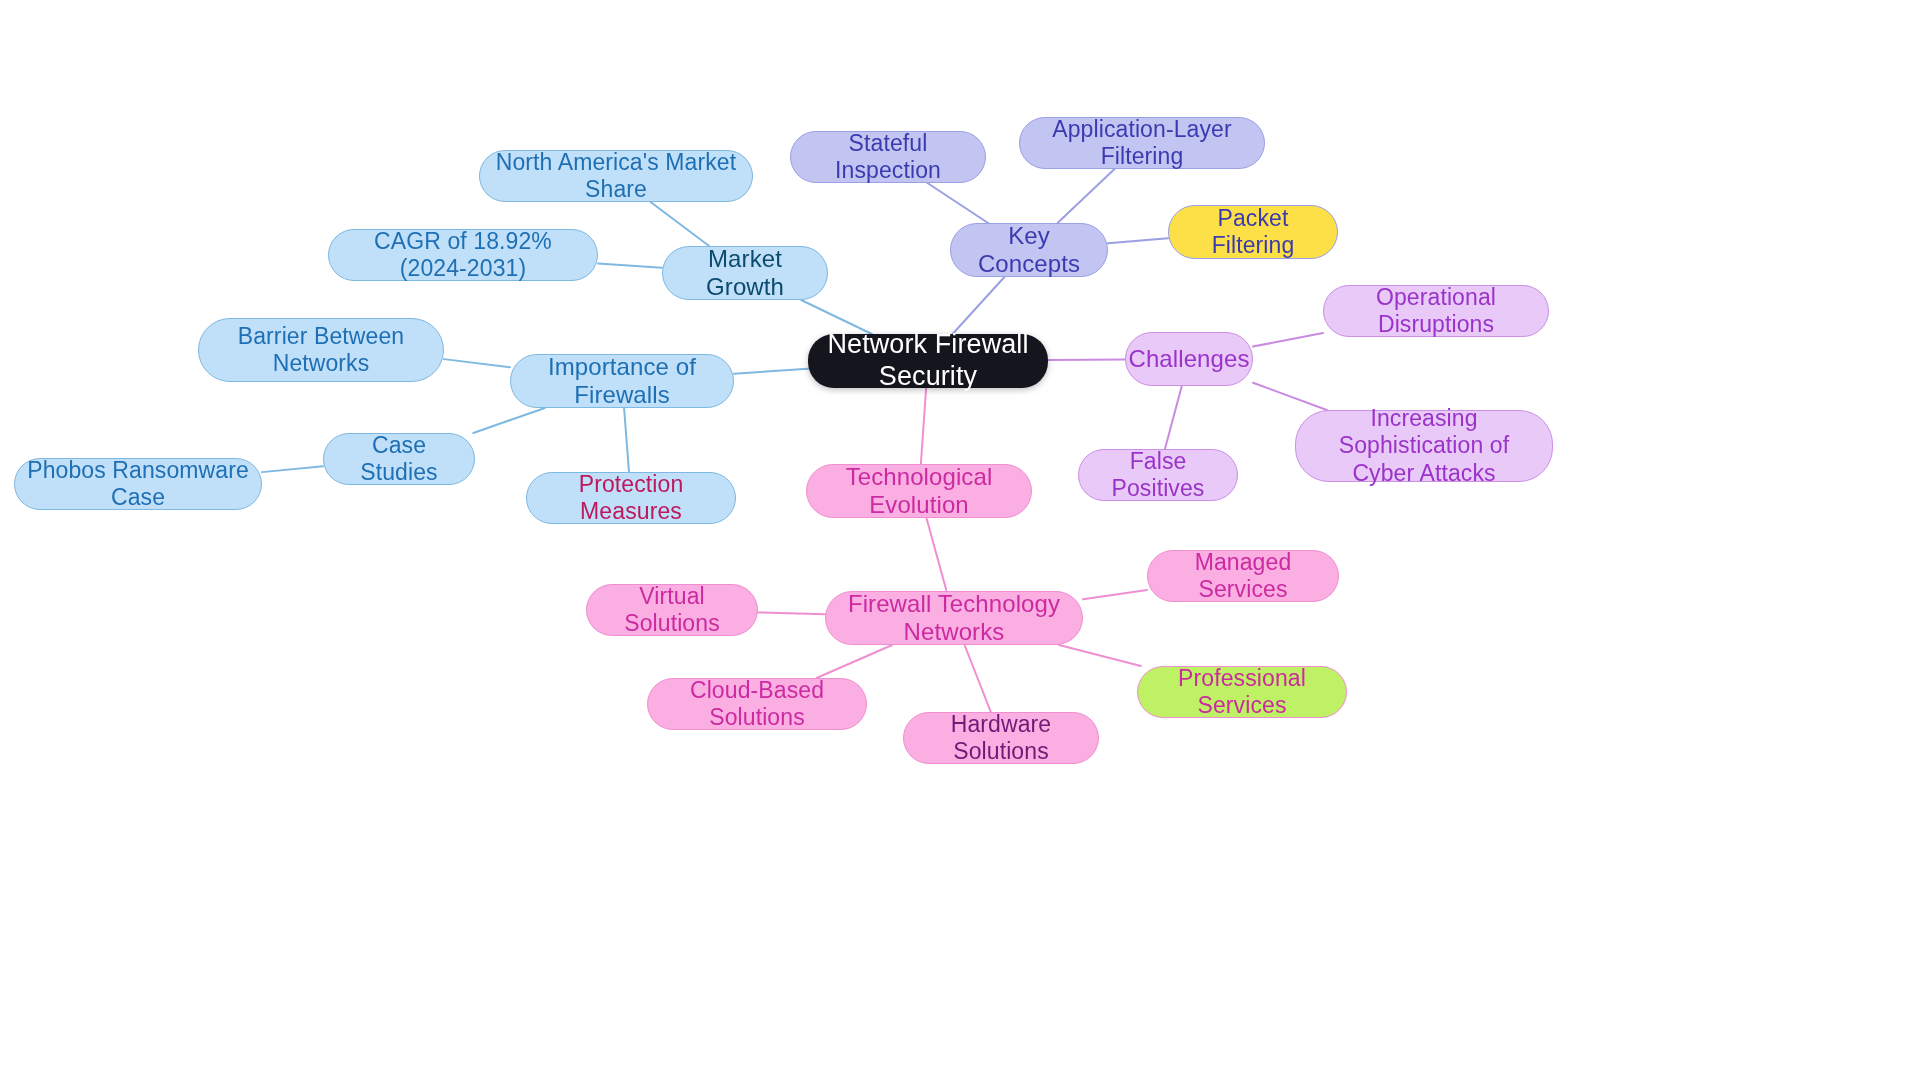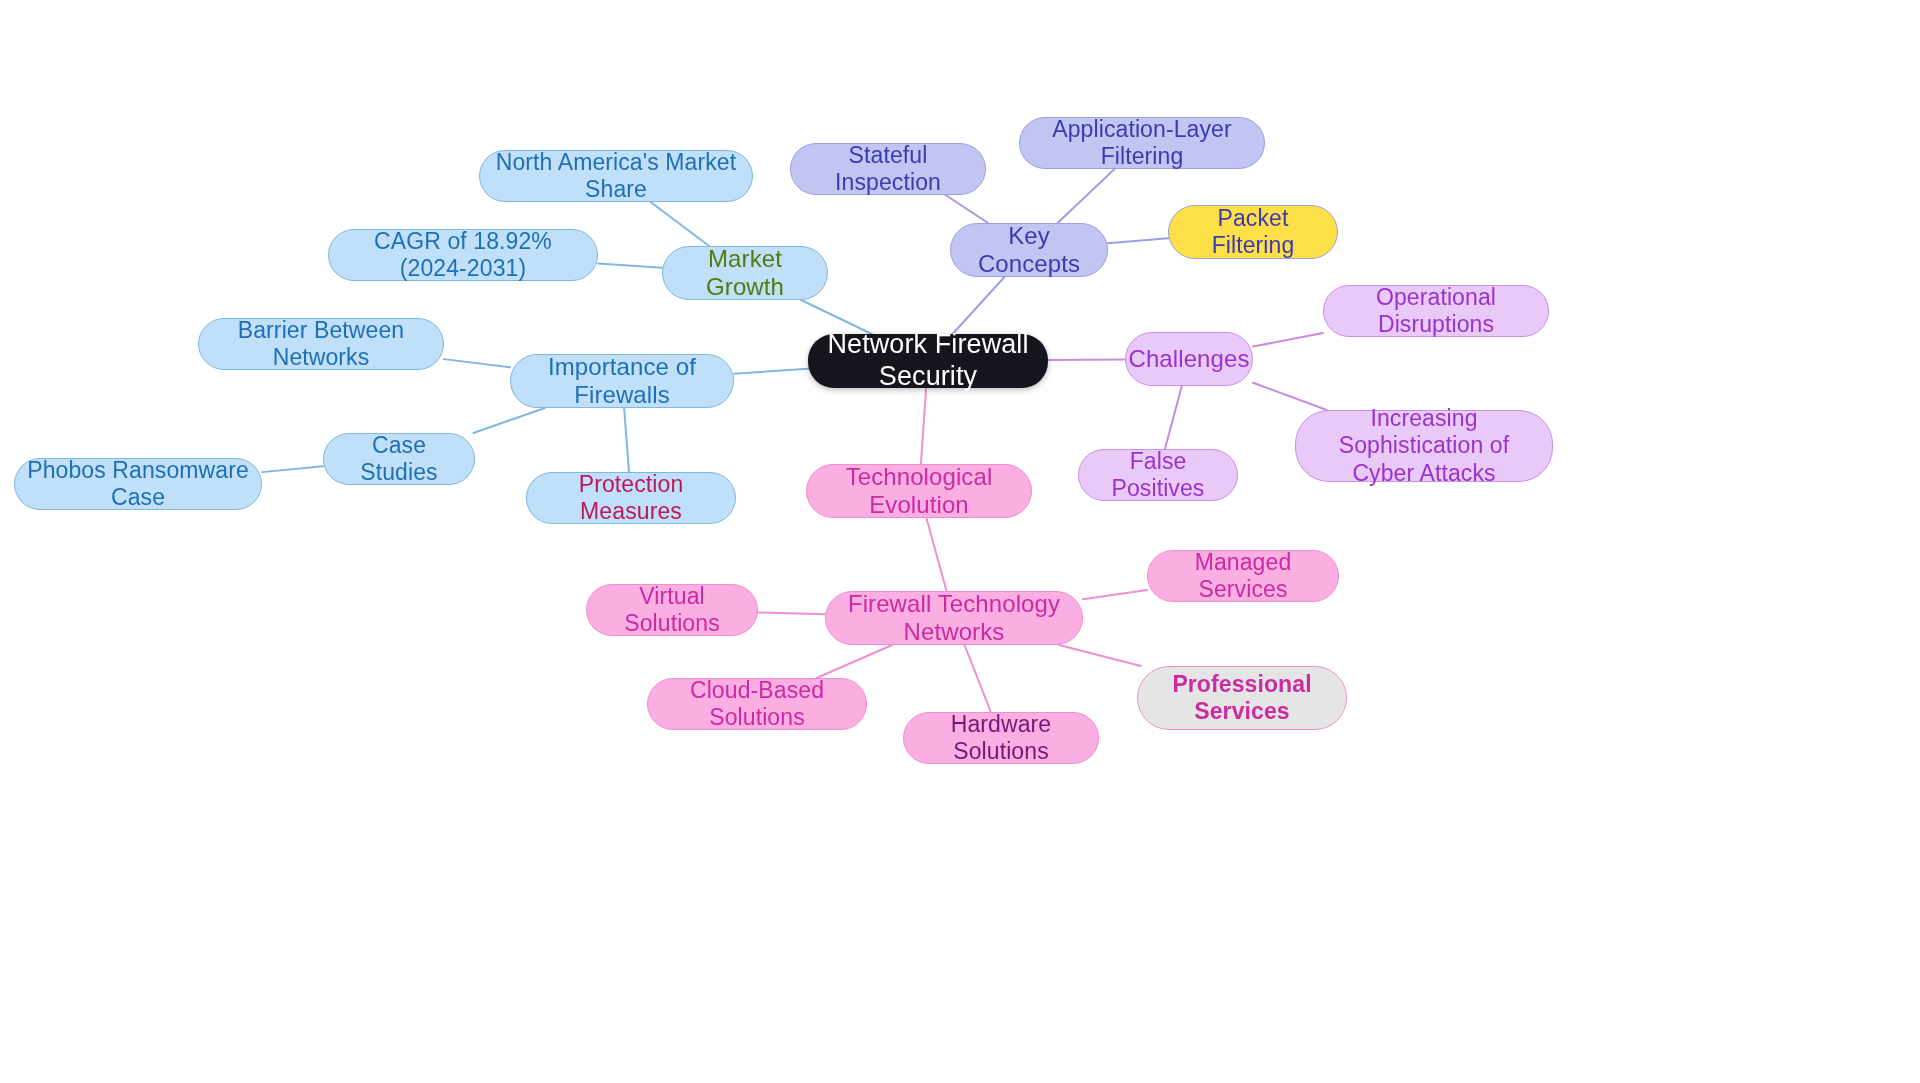--- a/index.html
+++ b/index.html
@@ -78,36 +78,36 @@
       <line x1="1253" y1="382.6936170212766" x2="1326.7586206896551" y2="410" stroke="#c98ae2" stroke-width="2" stroke-linecap="round"></line>
       <line x1="926.4409448818898" y1="518" x2="946.5590551181102" y2="591" stroke="#ef8fd2" stroke-width="2" stroke-linecap="round"></line>
       <line x1="825" y1="614.3404255319149" x2="758" y2="612.4397163120567" stroke="#ef8fd2" stroke-width="2" stroke-linecap="round"></line>
       <line x1="1083" y1="599.2525951557093" x2="1147" y2="589.9515570934255" stroke="#ef8fd2" stroke-width="2" stroke-linecap="round"></line>
       <line x1="892.1511627906976" y1="645" x2="816.5581395348837" y2="678" stroke="#ef8fd2" stroke-width="2" stroke-linecap="round"></line>
       <line x1="1059.081081081081" y1="645" x2="1140.8108108108108" y2="666" stroke="#ef8fd2" stroke-width="2" stroke-linecap="round"></line>
       <line x1="964.575" y1="645" x2="990.8166666666667" y2="712" stroke="#ef8fd2" stroke-width="2" stroke-linecap="round"></line>
     </svg>
 <div class="node root" style="left: 808px; top: 334px; width: 240px; height: 54px;">Network Firewall Security</div>
     <div class="node branch" style="left: 510px; top: 354px; width: 224px; height: 54px; background: rgb(191, 224, 248); border-color: rgb(127, 184, 224); color: rgb(31, 111, 180);">Importance of Firewalls</div>
-    <div class="node leaf" style="left: 198px; top: 318px; width: 246px; height: 52px; background: rgb(191, 224, 248); border-color: rgb(127, 184, 224); color: rgb(31, 111, 180);">Barrier Between Networks</div>
+    <div class="node leaf" style="left: 198px; top: 318px; width: 246px; height: 64px; background: rgb(191, 224, 248); border-color: rgb(127, 184, 224); color: rgb(31, 111, 180);">Barrier Between Networks</div>
     <div class="node leaf" style="left: 323px; top: 433px; width: 152px; height: 52px; background: rgb(191, 224, 248); border-color: rgb(127, 184, 224); color: rgb(31, 111, 180);">Case Studies</div>
     <div class="node leaf" style="left: 14px; top: 458px; width: 248px; height: 52px; background: rgb(191, 224, 248); border-color: rgb(127, 184, 224); color: rgb(31, 111, 180);">Phobos Ransomware Case</div>
     <div class="node leaf" style="left: 526px; top: 472px; width: 210px; height: 52px; background: rgb(191, 224, 248); border-color: rgb(127, 184, 224); color: #be185d;">Protection Measures</div>
-    <div class="node branch" style="left: 662px; top: 246px; width: 166px; height: 54px; background: rgb(191, 224, 248); border-color: rgb(127, 184, 224); color: #4d7c0f;">Market Growth</div>
+    <div class="node branch" style="left: 662px; top: 246px; width: 166px; height: 54px; background: rgb(191, 224, 248); border-color: rgb(127, 184, 224); color: #0c4a6e;">Market Growth</div>
     <div class="node leaf" style="left: 328px; top: 229px; width: 270px; height: 52px; background: rgb(191, 224, 248); border-color: rgb(127, 184, 224); color: rgb(31, 111, 180);">CAGR of 18.92% (2024-2031)</div>
     <div class="node leaf" style="left: 479px; top: 150px; width: 274px; height: 52px; background: rgb(191, 224, 248); border-color: rgb(127, 184, 224); color: rgb(31, 111, 180);">North America's Market Share</div>
     <div class="node branch" style="left: 950px; top: 223px; width: 158px; height: 54px; background: rgb(194, 197, 242); border-color: rgb(155, 159, 227); color: rgb(59, 59, 176);">Key Concepts</div>
-    <div class="node leaf" style="left: 790px; top: 131px; width: 196px; height: 52px; background: rgb(194, 197, 242); border-color: rgb(155, 159, 227); color: rgb(59, 59, 176); margin-top: 12px;">Stateful Inspection</div>
+    <div class="node leaf" style="left: 790px; top: 131px; width: 196px; height: 52px; background: rgb(194, 197, 242); border-color: rgb(155, 159, 227); color: rgb(59, 59, 176);">Stateful Inspection</div>
     <div class="node leaf" style="left: 1019px; top: 117px; width: 246px; height: 52px; background: rgb(194, 197, 242); border-color: rgb(155, 159, 227); color: rgb(59, 59, 176);">Application-Layer Filtering</div>
     <div class="node leaf" style="left: 1168px; top: 205px; width: 170px; height: 54px; background: #fde047; border-color: rgb(155, 159, 227); color: rgb(59, 59, 176); text-align: center;">Packet Filtering</div>
     <div class="node branch" style="left: 1125px; top: 332px; width: 128px; height: 54px; background: rgb(232, 201, 247); border-color: rgb(204, 143, 230); color: rgb(154, 51, 201);">Challenges</div>
     <div class="node leaf" style="left: 1323px; top: 285px; width: 226px; height: 52px; background: rgb(232, 201, 247); border-color: rgb(204, 143, 230); color: rgb(154, 51, 201);">Operational Disruptions</div>
     <div class="node leaf multiline" style="left: 1295px; top: 410px; width: 258px; height: 72px; background: rgb(232, 201, 247); border-color: rgb(204, 143, 230); color: rgb(154, 51, 201);">Increasing Sophistication of
 Cyber Attacks</div>
     <div class="node leaf" style="left: 1078px; top: 449px; width: 160px; height: 52px; background: rgb(232, 201, 247); border-color: rgb(204, 143, 230); color: rgb(154, 51, 201);">False Positives</div>
     <div class="node branch" style="left: 806px; top: 464px; width: 226px; height: 54px; background: rgb(251, 174, 226); border-color: rgb(240, 143, 208); color: rgb(204, 42, 160);">Technological Evolution</div>
     <div class="node branch" style="left: 825px; top: 591px; width: 258px; height: 54px; background: rgb(251, 174, 226); border-color: rgb(240, 143, 208); color: rgb(204, 42, 160);">Firewall Technology Networks</div>
     <div class="node leaf" style="left: 586px; top: 584px; width: 172px; height: 52px; background: rgb(251, 174, 226); border-color: rgb(240, 143, 208); color: rgb(204, 42, 160);">Virtual Solutions</div>
     <div class="node leaf" style="left: 647px; top: 678px; width: 220px; height: 52px; background: rgb(251, 174, 226); border-color: rgb(240, 143, 208); color: rgb(204, 42, 160);">Cloud-Based Solutions</div>
     <div class="node leaf" style="left: 1147px; top: 550px; width: 192px; height: 52px; background: rgb(251, 174, 226); border-color: rgb(240, 143, 208); color: rgb(204, 42, 160);">Managed Services</div>
-    <div class="node leaf" style="left: 1137px; top: 666px; width: 210px; height: 64px; background: #e5e5e5; border-color: rgb(240, 143, 208); color: rgb(204, 42, 160); font-weight: bold;">Professional Services</div>
+    <div class="node leaf" style="left: 1137px; top: 666px; width: 210px; height: 52px; background: #bef264; border-color: rgb(240, 143, 208); color: rgb(204, 42, 160);">Professional Services</div>
     <div class="node leaf" style="left: 903px; top: 712px; width: 196px; height: 52px; background: rgb(251, 174, 226); border-color: rgb(240, 143, 208); color: #701a75;">Hardware Solutions</div>
   </div>
 
 </body></html>

